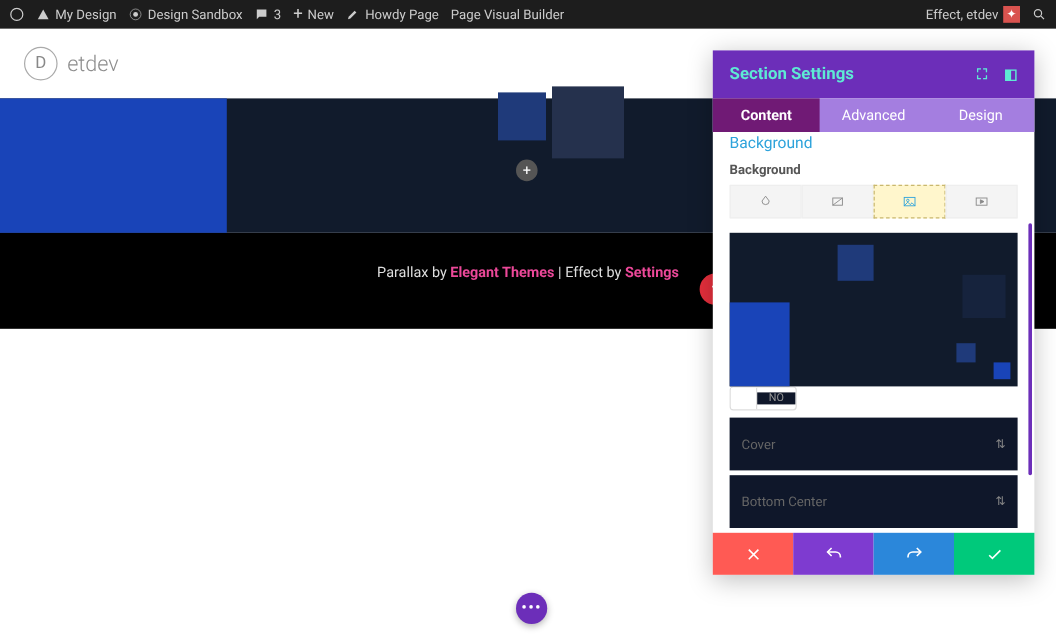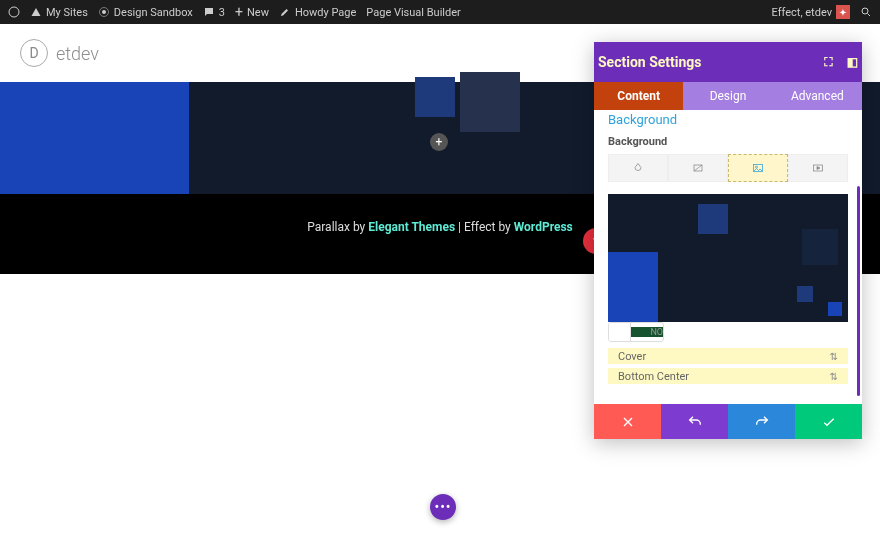--- a/index.html
+++ b/index.html
@@ -12,48 +12,48 @@
 .header{height:58px;background:#fff;display:flex;align-items:center;padding:0 20px}
 .logo{display:flex;align-items:center;gap:8px;color:#8e8e8e}
 .logo .circ{width:28px;height:28px;border:1px solid #aaa;border-radius:50%;display:flex;align-items:center;justify-content:center;font-size:14px;color:#888}
 .logo .txt{font-size:18px;font-weight:300}
 .hero{height:112px;background:#111b2c;position:relative}
 .hero .blue1{position:absolute;left:0;top:0;width:189px;height:112px;background:#1944b8}
 .hero .blue2{position:absolute;left:415px;top:-5px;width:40px;height:40px;background:#1f3a7a}
 .hero .blue3{position:absolute;left:460px;top:-10px;width:60px;height:60px;background:#25314d}
 .hero .addbtn{position:absolute;left:430px;top:51px;width:18px;height:18px;border-radius:50%;background:#555;display:flex;align-items:center;justify-content:center;color:#fff;font-size:12px;cursor:pointer}
 .footer{height:80px;background:#000;color:#ddd;display:flex;align-items:flex-start;justify-content:center;padding-top:26px;font-size:12px}
-.footer b{color:#5eead4;font-weight:700}
+.footer b{color:#ec4899;font-weight:700}
 .fab{position:absolute;left:430px;top:494px;width:26px;height:26px;border-radius:50%;background:#6c2eb9;box-shadow:0 2px 6px rgba(0,0,0,.3);display:flex;align-items:center;justify-content:center;color:#fff;font-size:14px;letter-spacing:1px;cursor:pointer}
 .panel{position:absolute;right:18px;top:42px;width:268px;background:#fff;box-shadow:0 4px 20px rgba(0,0,0,.25);display:flex;flex-direction:column}
-.panel .titlebar{height:40px;background:#6c2eb9;color:#fef9c3;display:flex;align-items:center;padding:0 4px;font-size:14px;font-weight:700;justify-content:space-between}
+.panel .titlebar{height:40px;background:#6c2eb9;color:#5eead4;display:flex;align-items:center;padding:0 14px;font-size:14px;font-weight:700;justify-content:space-between}
 .panel .titlebar .icons{display:flex;gap:14px}
 .panel .titlebar .icons span{cursor:pointer;font-size:12px}
 .panel .tabs{height:28px;background:#a47ee0;display:flex;color:#fff;font-size:12px}
 .panel .tabs div{flex:1;display:flex;align-items:center;justify-content:center;cursor:pointer}
-.panel .tabs .active{background:#c2410c;font-weight:700}
-.panel .body{padding:0 14px 20px;overflow:hidden;font-size:12px;color:#555;position:relative}
+.panel .tabs .active{background:#701a75;font-weight:700}
+.panel .body{padding:0 14px 4px;overflow:hidden;font-size:12px;color:#555;position:relative}
 .panel .body .handle{position:absolute;right:2px;top:76px;width:3px;height:210px;background:#6c2eb9;border-radius:2px}
 .section-link{color:#2ea3db;font-size:13px;margin:2px 0 8px;display:block}
 .lbl{font-size:11px;font-weight:700;color:#555;margin:8px 0 6px}
 .bgtabs{display:flex;gap:0}
 .bgtabs .bt{flex:1;height:28px;border:1px solid #eee;display:flex;align-items:center;justify-content:center;cursor:pointer;background:#f4f4f4}
 .bgtabs .bt.active{background:#fff6cc;border:1px dashed #c9b86f}
 .bgtabs svg{width:14px;height:12px;fill:none;stroke:#888;stroke-width:1.5}
 .bgtabs .bt.active svg{stroke:#2ea3db}
 .preview{margin-top:12px;height:128px;background:#111b2c;position:relative;overflow:hidden}
 .preview .p1{position:absolute;left:0;bottom:0;width:50px;height:70px;background:#1944b8}
 .preview .p2{position:absolute;left:90px;top:10px;width:30px;height:30px;background:#1f3a7a}
 .preview .p3{position:absolute;right:35px;bottom:20px;width:16px;height:16px;background:#1f3a7a}
 .preview .p4{position:absolute;right:6px;bottom:6px;width:14px;height:14px;background:#1944b8}
 .preview .p5{position:absolute;right:10px;top:35px;width:36px;height:36px;background:#16233d}
 .toggle{display:inline-flex;align-items:center;width:56px;height:20px;border:1px solid #ddd;border-radius:3px;overflow:hidden;font-size:9px;color:#999}
 .toggle .knob{width:22px;height:100%;background:#fff;border-right:1px solid #ddd}
-.toggle .lab{flex:1;text-align:right;background:#14532d}
-.select{height:16px;background:#fef9c3;display:flex;align-items:center;justify-content:space-between;padding:0 10px;font-size:11px;color:#666;cursor:pointer;margin-top:4px}
+.toggle .lab{flex:1;text-align:center;background:#0f172a}
+.select{height:44px;background:#0f172a;display:flex;align-items:center;justify-content:space-between;padding:0 10px;font-size:11px;color:#666;cursor:pointer;margin-top:4px}
 .select .arr{font-size:10px;color:#888}
 .panel .actions{height:35px;display:flex}
 .panel .actions div{flex:1;display:flex;align-items:center;justify-content:center;cursor:pointer;color:#fff}
 .act-close{background:#ff5a54}
 .act-undo{background:#7e3bd0}
 .act-redo{background:#2b87da}
 .act-save{background:#00c97b}
 .panel .actions svg{width:16px;height:16px;fill:none;stroke:#fff;stroke-width:2}
 .callout{position:absolute;left:583px;top:228px;width:26px;height:26px;background:#e52f3c;border-radius:50% 0 50% 50%;transform:rotate(45deg);display:flex;align-items:center;justify-content:center;color:#fff;font-size:11px;font-weight:700}
 .callout span{transform:rotate(-45deg)}
@@ -65,21 +65,21 @@
   <div class="left">
     <span class="item">
         <svg viewBox="0 0 24 24">
           <circle cx="12" cy="12" r="10" fill="none" stroke="#ccc" stroke-width="2"></circle>
         </svg>
       </span>
     <span class="item">
         <svg viewBox="0 0 24 24">
           <path d="M3 20h18L12 4z" fill="#ccc"></path>
         </svg>
-        <span>My Sites</span>
+        <span>My Design</span>
       </span>
     <span class="item">
         <svg viewBox="0 0 24 24">
           <circle cx="12" cy="12" r="4" fill="#ccc"></circle>
           <circle cx="12" cy="12" r="9" fill="none" stroke="#ccc"></circle>
         </svg>
         <span>Design Sandbox</span>
       </span>
     <span class="item">
         <svg viewBox="0 0 24 24">
@@ -124,42 +124,42 @@
 
 <div class="hero">
   <div class="blue1"></div>
   <div class="blue2"></div>
   <div class="blue3"></div>
   <div class="addbtn">+</div>
 </div>
 
 <div class="footer">
   <span>
-    <span>Parallax by </span><b>Elegant Themes</b><span> | Effect by </span><b>WordPress</b>
+    <span>Parallax by </span><b>Elegant Themes</b><span> | Effect by </span><b>Settings</b>
   </span>
 </div>
 
 <div class="fab">•••</div>
 
 <div class="callout">
     <span>1</span>
   </div>
 
 <div class="panel">
   <div class="titlebar">
     <span>Section Settings</span>
     <div class="icons">
       <span>⛶</span>
       <span>◧</span>
     </div>
   </div>
   <div class="tabs">
     <div class="active">Content</div>
+    <div>Advanced</div>
     <div>Design</div>
-    <div>Advanced</div>
   </div>
   <div class="body">
     <div class="handle"></div>
     <span class="section-link">Background</span>
     <div class="lbl">Background</div>
     <div class="bgtabs">
       <div class="bt">
           <svg viewBox="0 0 24 24">
             <path d="M12 3l6 8a6 6 0 11-12 0z"></path>
           </svg>

